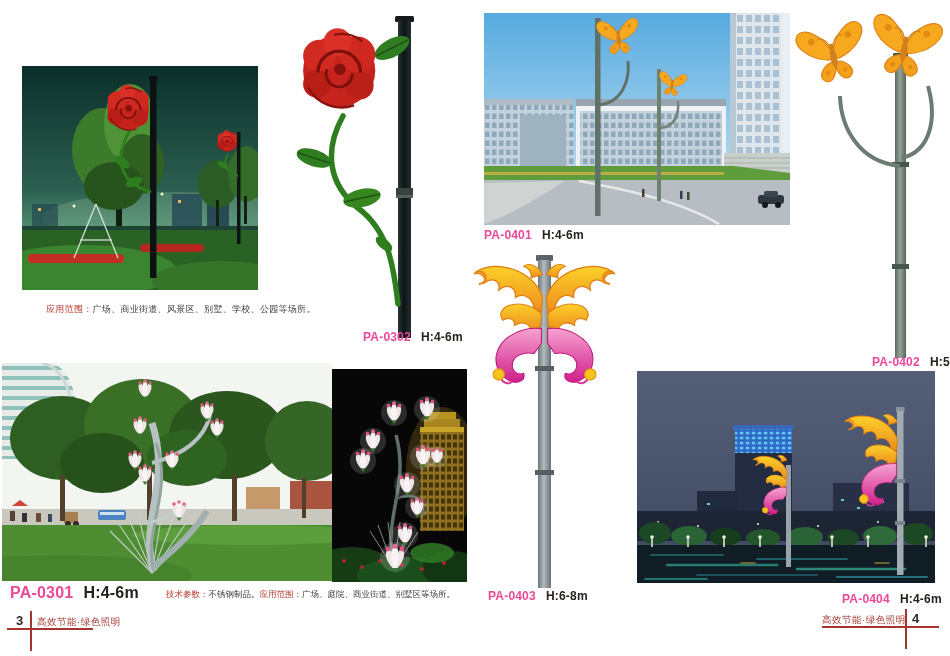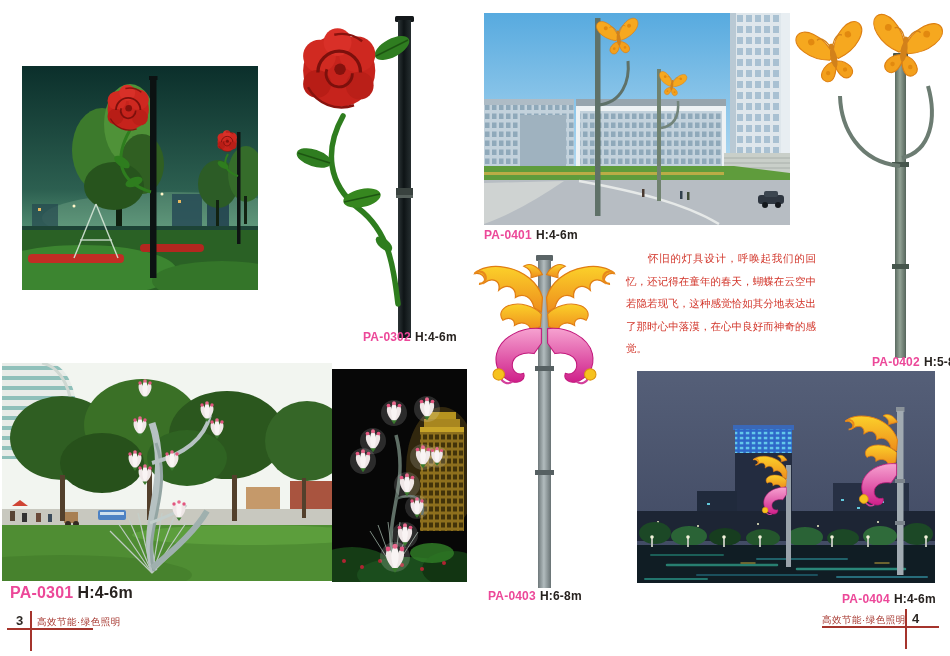--- a/index.html
+++ b/index.html
@@ -4,21 +4,21 @@
 <style>
   *{margin:0;padding:0;box-sizing:border-box}
   html,body{background:#e9e9e9}
   body{font-family:"Liberation Sans","DejaVu Sans",sans-serif}
   .sheet{position:relative;width:950px;height:656px;background:#ffffff;overflow:hidden;margin:0 auto}
   .abs{position:absolute;display:block}
   .caption{position:absolute;font-size:9px;color:#3c3c3c;text-align:center;letter-spacing:.3px;white-space:nowrap}
   .red-label{color:#b5352a}
   .prod{position:absolute;font-size:12px;font-weight:bold;white-space:nowrap;letter-spacing:.2px}
   .prod .code{color:#ec4899}
-  .prod .ht{color:#27221f;margin-left:4px}
+  .prod .ht{color:#27221f;margin-left:10px}
   .prod.big{font-size:16px}
   .spec{position:absolute;font-size:8.5px;color:#3c3c3c;white-space:nowrap}
   .desc{position:absolute;width:190px;font-size:10.5px;line-height:22.5px;color:#d2352a;text-indent:22px;text-align:justify}
   .footer{position:absolute;height:42px}
   .footer .pageno{position:absolute;font-size:13px;font-weight:bold;color:#2f2a26}
   .footer .slogan{position:absolute;font-size:9.5px;font-weight:normal;color:#a5342c;letter-spacing:.5px;white-space:nowrap}
   .footer .vline{position:absolute;top:0;width:2px;height:40px;background:#a5342c}
   .footer .hline{position:absolute;height:2px;background:#a5342c}
 </style>
 </head>
@@ -145,20 +145,21 @@
     <ellipse cx="201" cy="99" rx="6" ry="3" fill="#2e7d1e" transform="rotate(30 201 99)"></ellipse>
     <use href="#rose" transform="translate(192,62) scale(0.22)"></use>
     <rect x="127" y="10" width="8.5" height="4" fill="#0c1212"></rect>
     <rect x="128" y="12" width="6.5" height="200" fill="#0c1212"></rect>
     <path d="M108,64 C92,92 96,116 129,126" fill="none" stroke="#2e7d1e" stroke-width="3"></path>
     <ellipse cx="100" cy="96" rx="9" ry="4.5" fill="#2e7d1e" transform="rotate(35 100 96)"></ellipse>
     <ellipse cx="112" cy="116" rx="9" ry="4.5" fill="#2e7d1e" transform="rotate(-20 112 116)"></ellipse>
     <use href="#rose" transform="translate(78,14) scale(0.47)"></use>
   </svg>
 
+  <p class="caption" style="left:46px;top:303px;width:250px"><span class="red-label">应用范围：</span><span>广场、商业街道、风景区、别墅、学校、公园等场所。</span></p>
 
   <svg class="abs" style="left:288px;top:12px" width="177" height="333" viewBox="0 0 177 333">
     <rect x="107" y="4" width="19" height="6" rx="1.5" fill="#14181a"></rect>
     <rect x="110" y="8" width="13" height="318" fill="url(#gPoleDark)"></rect>
     <rect x="108" y="176" width="17" height="7" fill="#39423f"></rect>
     <rect x="108" y="183" width="17" height="3" fill="#555f5b"></rect>
     <path d="M55,104 C36,138 40,172 70,196 C102,220 106,258 110,292" fill="none" stroke="#2e7d1e" stroke-width="5.5" stroke-linecap="round"></path>
     <ellipse cx="96" cy="232" rx="10" ry="5" fill="#2e7d1e" transform="rotate(40 96 232)"></ellipse>
     <g>
       <ellipse cx="104" cy="36" rx="19" ry="9" fill="#2f7d20" transform="rotate(-28 104 36)"></ellipse>
@@ -291,20 +292,21 @@
         <use href="#lotus" transform="translate(75,127) scale(0.5)"></use>
       <circle cx="73" cy="166" r="13" fill="#ffffff" opacity=".15"></circle>
         <use href="#lotus" transform="translate(62,153) scale(0.55)"></use>
       <circle cx="63" cy="188" r="15" fill="#ffffff" opacity=".17"></circle>
         <use href="#lotus" transform="translate(49,173) scale(0.7)"></use>
     </g>
   </svg>
 
   <p class="prod big" style="left:10px;top:584px"><span class="code">PA-0301</span><span class="ht">H:4-6m</span></p>
 
+  <p class="spec" style="left:166px;top:589px"><span class="red-label">技术参数：</span><span>不锈钢制品。</span><span class="red-label">应用范围：</span><span>广场、庭院、商业街道、别墅区等场所。</span></p>
 
   <div class="footer" style="left:7px;top:611px;width:110px">
     <span class="pageno" style="left:9px;top:2px">3</span>
     <span class="vline" style="left:23px"></span>
     <span class="slogan" style="left:30px;top:5px">高效节能·绿色照明</span>
     <span class="hline" style="left:0;top:17px;width:86px"></span>
   </div>
 
   <svg class="abs" style="left:484px;top:13px" width="306" height="212" viewBox="0 0 306 212">
     <defs>
@@ -380,21 +382,20 @@
     <rect x="71" y="9" width="17" height="6" rx="1" fill="#5a6466"></rect>
     <rect x="73" y="14" width="13" height="328" fill="url(#gPoleGray)"></rect>
     <rect x="70" y="120" width="19" height="5" fill="#566062"></rect>
     <rect x="70" y="224" width="19" height="5" fill="#566062"></rect>
     <g transform="translate(79.5,14) scale(1.04)">
       <use href="#phoenixHalf"></use>
       <use href="#phoenixHalf" transform="scale(-1,1)"></use>
     </g>
   </svg>
 
-  <p class="desc" style="left:626px;top:247px">怀旧的灯具设计，呼唤起我们的回忆，还记得在童年的春天，蝴蝶在云空中若隐若现飞，这种感觉恰如其分地表达出了那时心中落漠，在心中良好而神奇的感觉。</p>
 
   <svg class="abs" style="left:637px;top:371px" width="298" height="212" viewBox="0 0 298 212">
     <defs>
       <linearGradient id="p5sky" x1="0" y1="0" x2="0" y2="1">
         <stop offset="0" stop-color="#555f78"></stop>
           <stop offset="1" stop-color="#3e4760"></stop>
       </linearGradient>
       <pattern id="winE" width="6" height="5" patternUnits="userSpaceOnUse">
         <rect width="6" height="5" fill="#2e68c8"></rect>
           <rect x=".8" y=".8" width="3.5" height="2.5" fill="#63c8ea"></rect>

